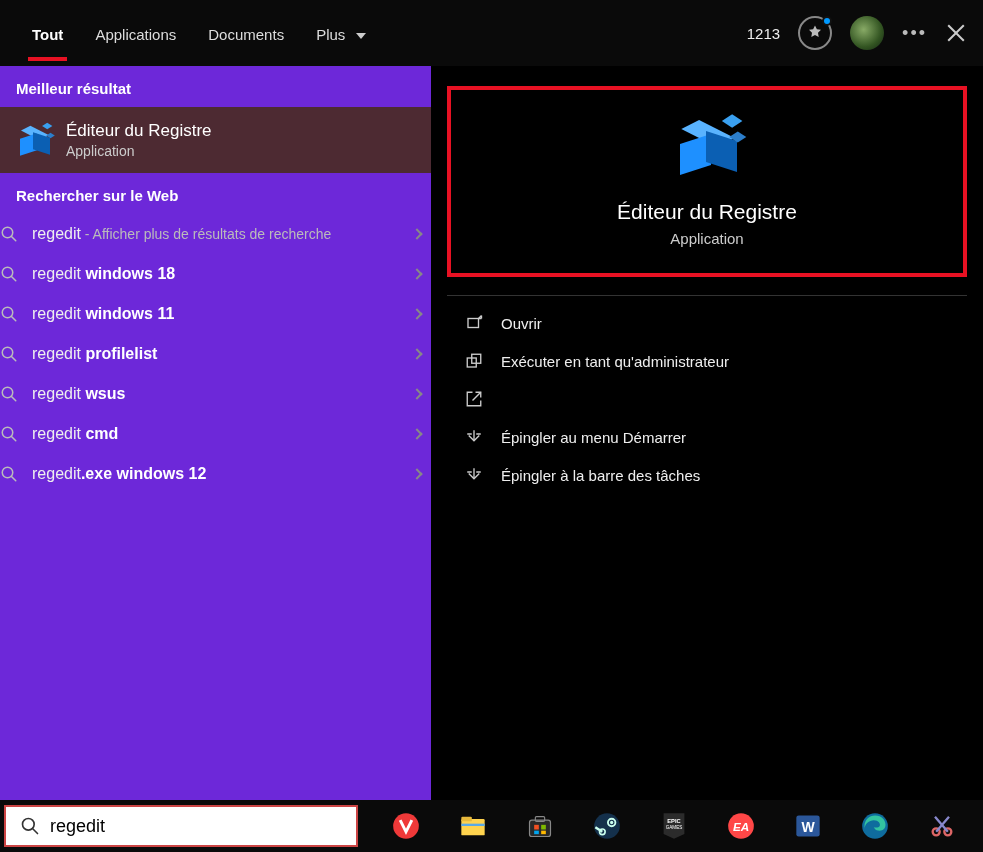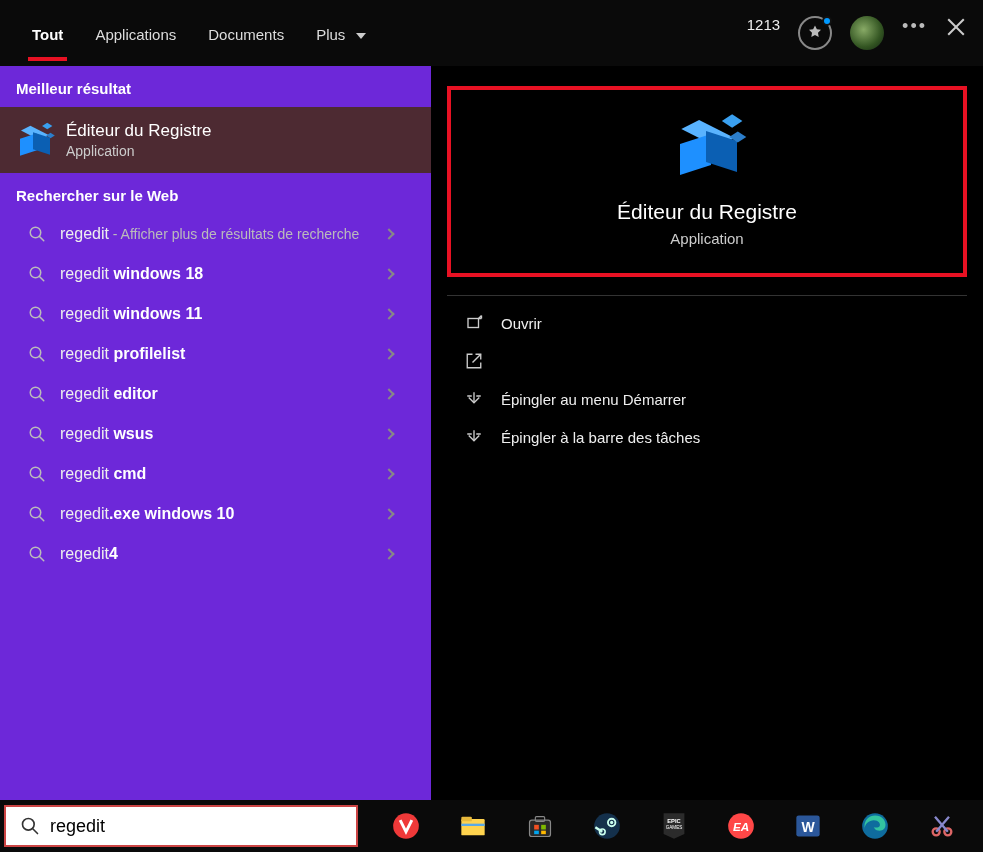--- a/index.html
+++ b/index.html
@@ -35,21 +35,21 @@
     height: 4px;
     background: #e81123;
   }
   .chev-down {
     display:inline-block; margin-left:6px;
     border-left:5px solid transparent;
     border-right:5px solid transparent;
     border-top:6px solid #ccc;
     vertical-align: middle;
   }
-  .top-right { display:flex; align-items:flex-start; gap:18px; }
+  .top-right { display:flex; align-items:center; gap:18px; }
   .points { font-size:15px; color:#eee; }
   .medal {
     width:34px; height:34px; border:2px solid #888; border-radius:50%;
     display:flex; align-items:center; justify-content:center; position:relative;
   }
   .medal svg { width:18px; height:18px; fill:#bbb; }
   .notif-dot { position:absolute; top:-2px; right:-2px; width:10px; height:10px;
     background:#0099ff; border-radius:50%; border:2px solid #111;}
   .avatar { width:34px; height:34px; border-radius:50%;
     background: radial-gradient(circle at 40% 40%, #8a6, #352 60%, #121);
@@ -71,21 +71,21 @@
     padding:14px 16px;
     background:#4d2a32;
   }
   .regedit-icon { width:36px; height:36px; position:relative; flex-shrink:0;}
   .best-title { font-size:17px; font-weight:400; color:#fff;}
   .best-sub { font-size:14px; color:#ccc; margin-top:2px;}
 
   .web-list { flex:1; overflow:hidden;}
   .web-item {
     display:flex; align-items:center; gap:14px;
-    padding:11px 28px;
+    padding:11px 0;
     cursor:pointer;
   }
   .search-ico { width:18px; height:18px; flex-shrink:0;}
   .search-ico circle { fill:none; stroke:#bbb; stroke-width:2;}
   .search-ico line { stroke:#bbb; stroke-width:2; stroke-linecap:round;}
   .web-text { flex:1; font-size:16px; color:#eee;}
   .web-text .prefix { font-weight:400;}
   .web-text .suffix { font-weight:600; color:#fff;}
   .web-text .desc { font-weight:400; color:#bbb; font-size:14px;}
   .chev-right {
@@ -223,53 +223,37 @@
             <line x1="15" y1="15" x2="21" y2="21"></line>
           </svg>
           <div class="web-text"><span class="prefix">regedit </span><span class="suffix">profilelist</span><span class="desc"></span></div>
           <div class="chev-right"></div>
         </div>
         <div class="web-item">
           <svg class="search-ico" viewBox="0 0 24 24">
             <circle cx="10" cy="10" r="7"></circle>
             <line x1="15" y1="15" x2="21" y2="21"></line>
           </svg>
-          <div class="web-text"><span class="prefix">regedit </span><span class="suffix">editor</span><span class="desc"></span></div>
-          <div class="chev-right"></div>
-        </div>
-        <div class="web-item">
-          <svg class="search-ico" viewBox="0 0 24 24">
-            <circle cx="10" cy="10" r="7"></circle>
-            <line x1="15" y1="15" x2="21" y2="21"></line>
-          </svg>
           <div class="web-text"><span class="prefix">regedit </span><span class="suffix">wsus</span><span class="desc"></span></div>
           <div class="chev-right"></div>
         </div>
         <div class="web-item">
           <svg class="search-ico" viewBox="0 0 24 24">
             <circle cx="10" cy="10" r="7"></circle>
             <line x1="15" y1="15" x2="21" y2="21"></line>
           </svg>
           <div class="web-text"><span class="prefix">regedit </span><span class="suffix">cmd</span><span class="desc"></span></div>
           <div class="chev-right"></div>
         </div>
         <div class="web-item">
           <svg class="search-ico" viewBox="0 0 24 24">
             <circle cx="10" cy="10" r="7"></circle>
             <line x1="15" y1="15" x2="21" y2="21"></line>
           </svg>
-          <div class="web-text"><span class="prefix">regedit</span><span class="suffix">.exe windows 10</span><span class="desc"></span></div>
-          <div class="chev-right"></div>
-        </div>
-        <div class="web-item">
-          <svg class="search-ico" viewBox="0 0 24 24">
-            <circle cx="10" cy="10" r="7"></circle>
-            <line x1="15" y1="15" x2="21" y2="21"></line>
-          </svg>
-          <div class="web-text"><span class="prefix">regedit</span><span class="suffix">4</span><span class="desc"></span></div>
+          <div class="web-text"><span class="prefix">regedit</span><span class="suffix">.exe windows 12</span><span class="desc"></span></div>
           <div class="chev-right"></div>
         </div>
       </div>
   </div>
 
   <div class="right-col">
     <div class="preview-card">
       <div class="big-icon">
         <div class="cube-group">
           <div class="c cc"></div>
@@ -286,20 +270,27 @@
     <div id="actions">
         <div class="action">
           <div class="action-ico"><svg viewBox="0 0 24 24" fill="none" stroke="#ccc" stroke-width="1.8">
               <rect x="4" y="6" width="14" height="12"></rect>
               <path d="M18 6l4-4M18 6h4M22 2v4"></path>
             </svg></div>
           <span>Ouvrir</span>
         </div>
         <div class="action">
           <div class="action-ico"><svg viewBox="0 0 24 24" fill="none" stroke="#ccc" stroke-width="1.8">
+              <rect x="3" y="8" width="12" height="12"></rect>
+              <rect x="9" y="3" width="12" height="12"></rect>
+            </svg></div>
+          <span>Exécuter en tant qu'administrateur</span>
+        </div>
+        <div class="action">
+          <div class="action-ico"><svg viewBox="0 0 24 24" fill="none" stroke="#ccc" stroke-width="1.8">
               <path d="M14 3h7v7"></path>
               <path d="M10 14L21 3"></path>
               <path d="M21 14v7H3V3h7"></path>
             </svg></div>
         </div>
         <div class="action">
           <div class="action-ico"><svg viewBox="0 0 24 24" fill="none" stroke="#ccc" stroke-width="1.8">
               <path d="M12 3v14"></path>
               <path d="M5 10l7-7 7 7" transform="rotate(180 12 10)"></path>
               <path d="M3 8h6M15 8h6"></path>

